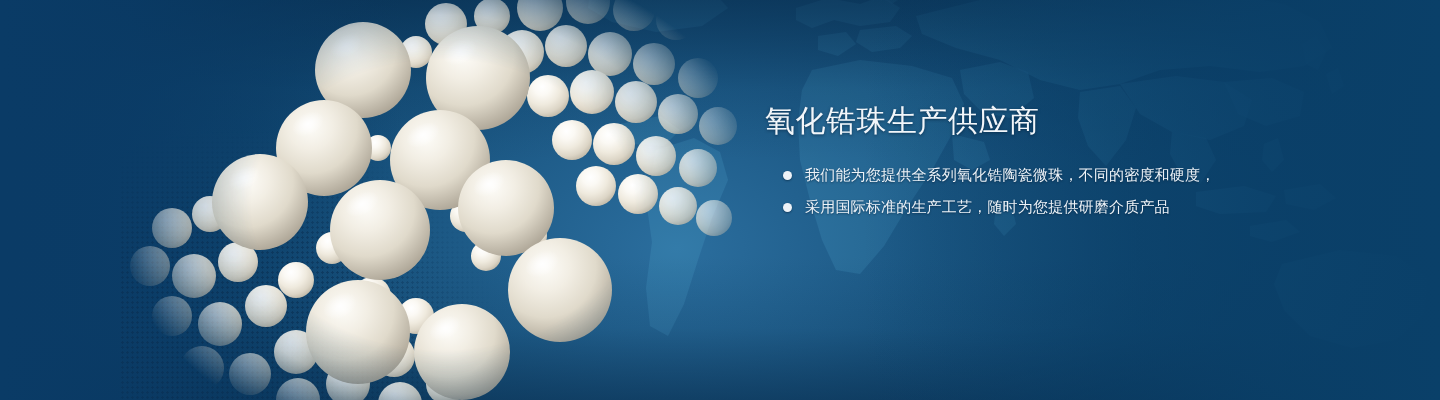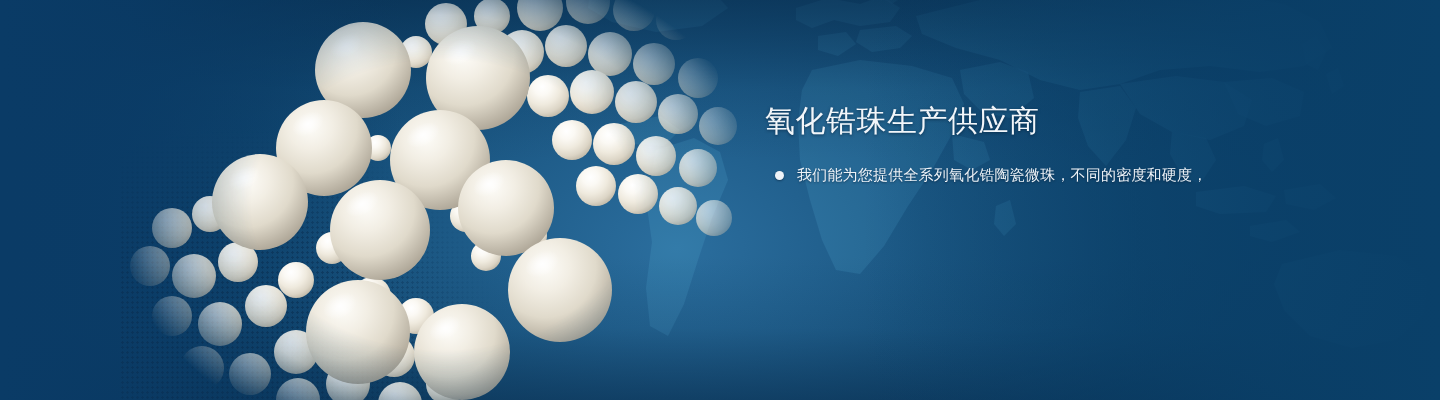--- a/index.html
+++ b/index.html
@@ -97,21 +97,21 @@
     line-height: 34px;
     letter-spacing: 0.5px;
     color: #f2f6fa;
     font-weight: 400;
     text-shadow: 0 1px 3px rgba(2,22,42,0.55);
     margin: 0 0 26px 0;
     white-space: nowrap;
   }
   .bullets {
     list-style: none;
-    margin: 8px;
+    margin: 16px;
     padding: 0;
   }
   .bullet {
     position: relative;
     padding-left: 24px;
     margin-bottom: 9px;
     color: #eef3f8;
     font-size: 15px;
     line-height: 23px;
     letter-spacing: 0.2px;
@@ -312,17 +312,21 @@
     <h1 class="headline">氧化锆珠生产供应商</h1>
 
     <ul class="bullets">
 
       <li class="bullet">
         <span class="dot"></span>
         <span class="btxt">我们能为您提供全系列氧化锆陶瓷微珠，不同的密度和硬度，</span>
       </li>
 
 
+      <li class="bullet">
+        <span class="dot"></span>
+        <span class="btxt">采用国际标准的生产工艺，随时为您提供研磨介质产品</span>
+      </li>
 
     </ul>
   </div>
 
 </div>
 
 </body></html>

